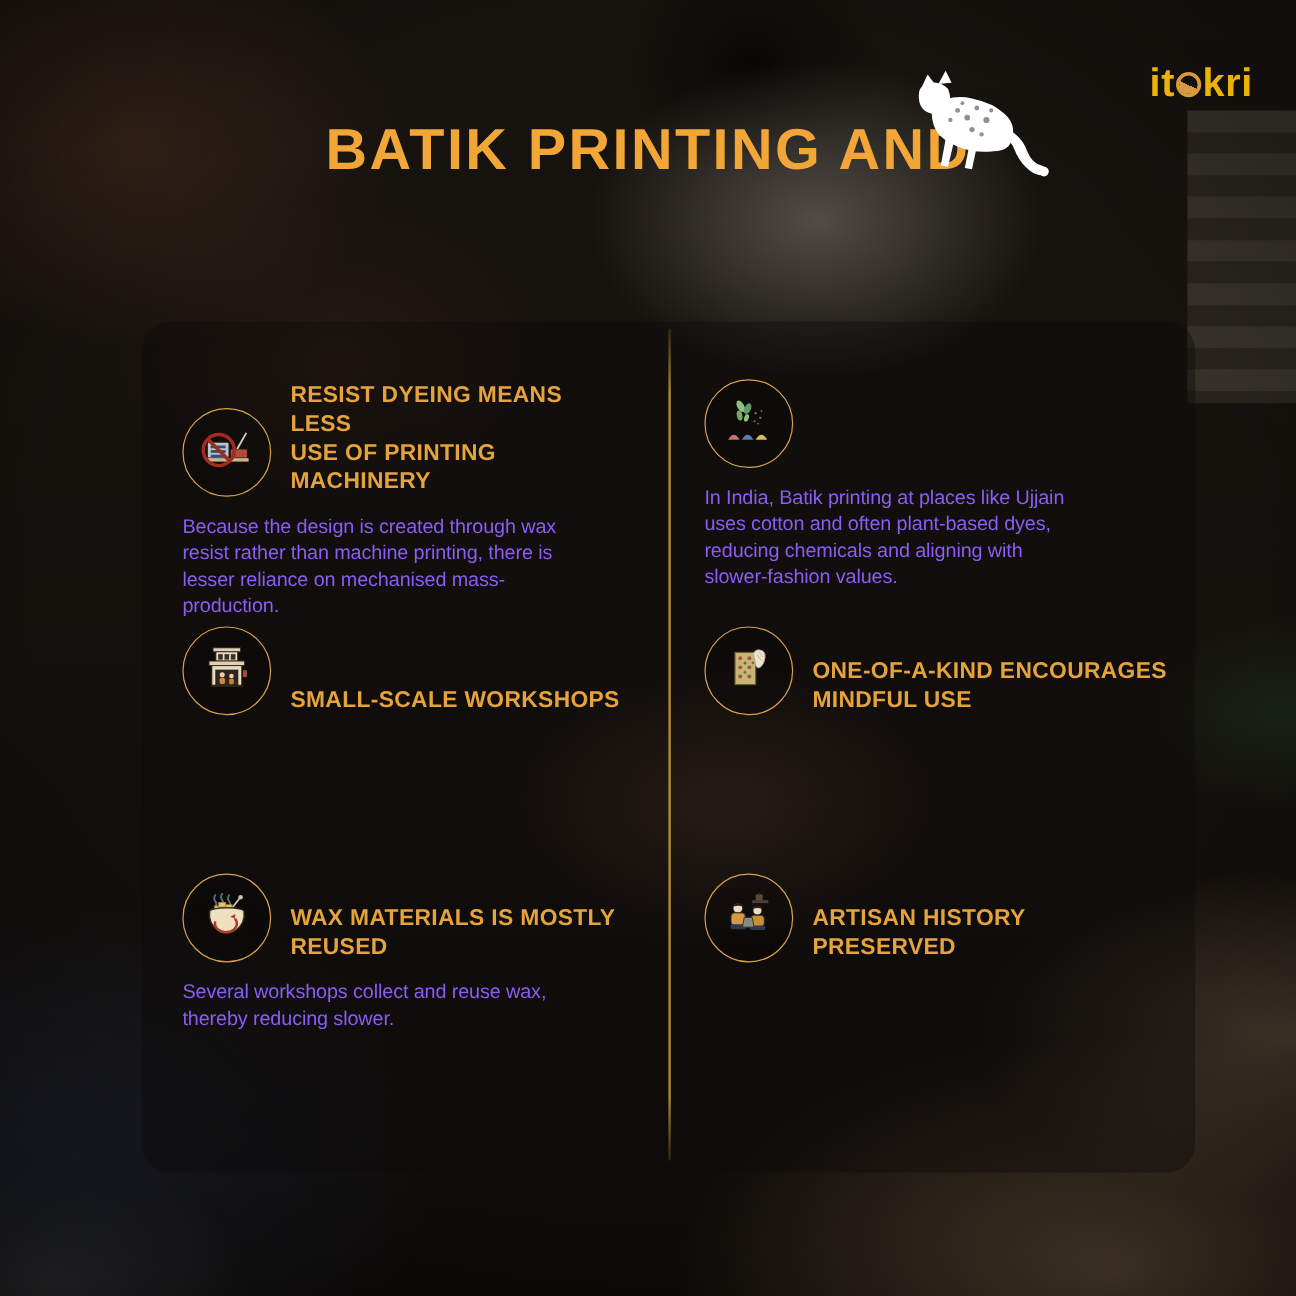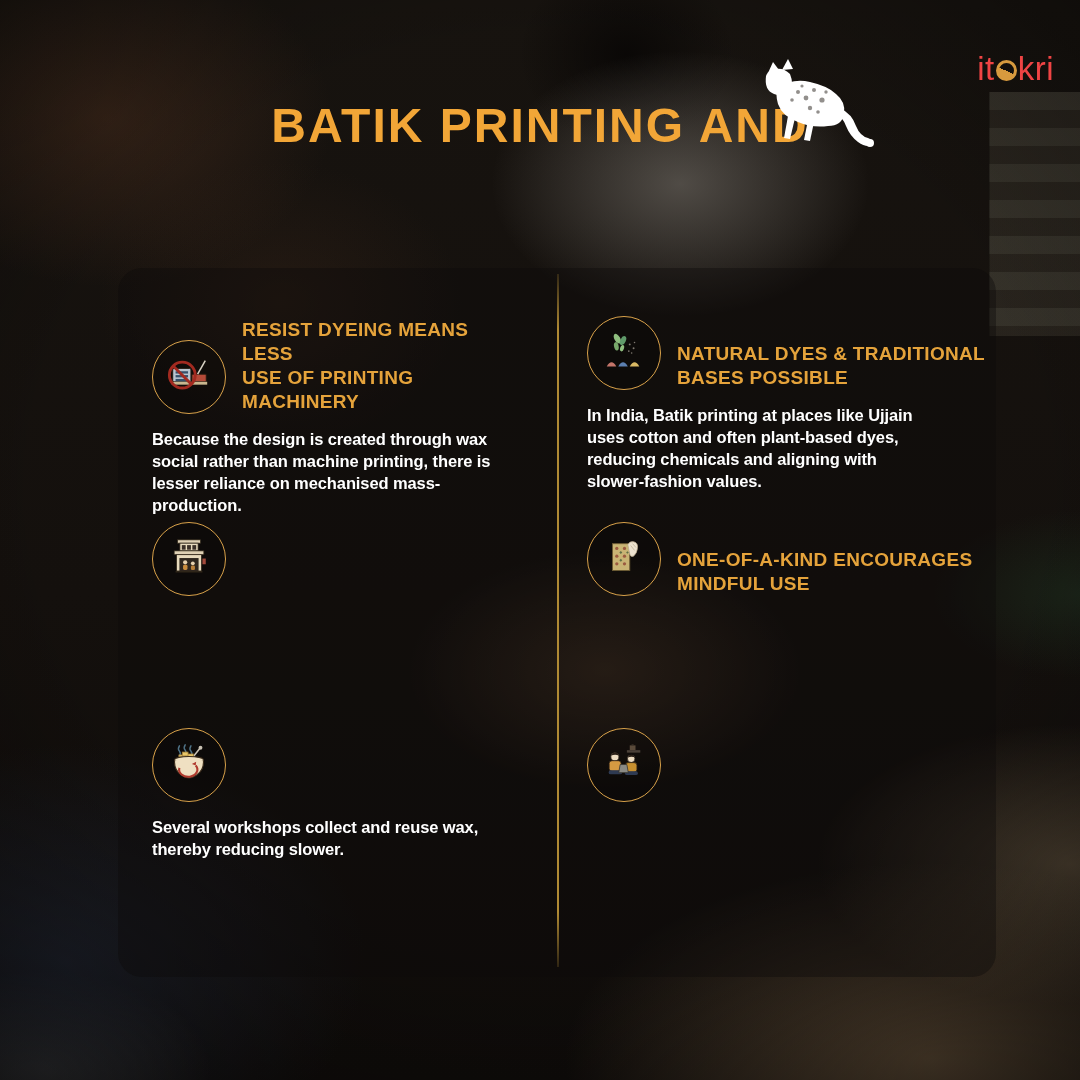--- a/index.html
+++ b/index.html
@@ -28,22 +28,22 @@
     position:absolute;right:0;top:92px;width:90px;height:244px;
     background:
       repeating-linear-gradient(180deg, rgba(200,195,180,0.10) 0 18px, rgba(60,55,48,0.12) 18px 36px),
       rgba(120,110,95,0.16);
     border-left:1px solid rgba(0,0,0,0.25);
   }
   .vignette{position:absolute;inset:0;
     background:radial-gradient(ellipse 900px 800px at 50% 45%, transparent 55%, rgba(0,0,0,0.45) 100%);}
   
   .logo{
-    position:absolute;top:52px;right:26px;
-    font-size:33px;font-weight:normal;color:#ef4444;letter-spacing:0.5px;
+    position:absolute;top:52px;right:36px;
+    font-size:33px;font-weight:bold;color:#eab308;letter-spacing:0.5px;
     display:flex;align-items:center;line-height:1;
   }
   .logo-o{
     display:inline-block;width:15px;height:15px;border:3.5px solid #D79A3E;border-radius:50%;
     margin:0 1px;background:linear-gradient(205deg, transparent 52%, #D79A3E 52%);
     transform:translateY(2px);
   }
   
   .title{
     position:absolute;top:98px;left:0;width:100%;
@@ -72,22 +72,22 @@
     flex:0 0 auto;width:74px;height:74px;border:1.5px solid #D9A24A;border-radius:50%;
     display:flex;align-items:center;justify-content:center;box-sizing:border-box;
     background:rgba(0,0,0,0.18);
   }
   .icon-ring svg{width:46px;height:46px;}
   .cell-heading{
     margin:0;padding-top:2px;color:#E5A33B;font-size:19px;line-height:24px;
     font-weight:bold;letter-spacing:0.3px;white-space:pre-line;
   }
   .cell-body{
-    margin:14px 0 0 0;color:#ffffff;font-size:16.5px;line-height:22px;
-    letter-spacing:-0.1px;white-space:pre-line;font-weight:bold;
+    margin:14px 0 0 0;color:#8b5cf6;font-size:16.5px;line-height:22px;
+    letter-spacing:-0.1px;white-space:pre-line;
   }
 </style>
 </head>
 <body>
 
 <div class="bg"></div>
 <div class="poster"></div>
 <div class="vignette"></div>
 
 <div class="logo">
@@ -141,21 +141,21 @@
             <rect x="6" y="29" width="37" height="3" fill="#c9b68e"></rect>
             <circle cx="17" cy="22" r="13.5" fill="none" stroke="#a22a20" stroke-width="3"></circle>
             <line x1="7.5" y1="12.5" x2="26.5" y2="31.5" stroke="#a22a20" stroke-width="3"></line>
           </svg>
         </div>
         <h3 class="cell-heading">RESIST DYEING MEANS LESS
 USE OF PRINTING
 MACHINERY</h3>
       </div>
       <p class="cell-body">Because the design is created through wax
-social rather than machine printing, there is
+resist rather than machine printing, there is
 lesser reliance on mechanised mass-
 production.</p>
     </div>
 
     <div class="cell">
       <div class="cell-head">
         <div class="icon-ring">
           <svg viewBox="0 0 48 48">
             <ellipse cx="17" cy="9" rx="3" ry="5.5" fill="#8fbf7f" transform="rotate(-30 17 9)"></ellipse>
             <ellipse cx="23" cy="11" rx="2.8" ry="5" fill="#5f9a6a" transform="rotate(25 23 11)"></ellipse>
@@ -166,22 +166,20 @@
                 <circle cx="34" cy="19" r="1"></circle>
                 <circle cx="29" cy="22" r="0.9"></circle>
               <circle cx="35" cy="13" r="0.8"></circle>
                 <circle cx="32" cy="24" r="0.8"></circle>
             </g>
             <path d="M6 38 Q11 29.5 16 38 Z" fill="#c4756a"></path>
             <path d="M18 38 Q23 29.5 28 38 Z" fill="#5b7fb0"></path>
             <path d="M30 38 Q35 29.5 40 38 Z" fill="#d9b964"></path>
           </svg>
         </div>
-        <h3 class="cell-heading">NATURAL DYES &amp; TRADITIONAL
-BASES POSSIBLE</h3>
       </div>
       <p class="cell-body">In India, Batik printing at places like Ujjain
 uses cotton and often plant-based dyes,
 reducing chemicals and aligning with
 slower-fashion values.</p>
     </div>
 
     <div class="cell">
       <div class="cell-head">
         <div class="icon-ring">
@@ -195,20 +193,21 @@
             <rect x="11" y="19.5" width="26" height="17" fill="#e7dabd" stroke="#2f2619" stroke-width="0.8"></rect>
             <rect x="14" y="23" width="20" height="13.5" fill="#2e261e"></rect>
             <circle cx="20" cy="27.5" r="2.2" fill="#e7d2b0"></circle>
             <rect x="17.8" y="30" width="4.6" height="5.5" rx="1.5" fill="#c98c3e"></rect>
             <circle cx="28" cy="28.5" r="2" fill="#e7d2b0"></circle>
             <rect x="26" y="30.8" width="4.2" height="4.8" rx="1.4" fill="#b9803a"></rect>
             <rect x="38" y="23.5" width="3.5" height="6" fill="#a34a3c"></rect>
             <rect x="10" y="36.5" width="28" height="1.6" fill="#2f2619"></rect>
           </svg>
         </div>
+        <h3 class="cell-heading">SMALL-SCALE WORKSHOPS</h3>
       </div>
     </div>
 
     <div class="cell">
       <div class="cell-head">
         <div class="icon-ring">
           <svg viewBox="0 0 48 48">
             <rect x="12" y="8" width="18" height="28" fill="#c9b474" stroke="#6b5a34" stroke-width="1"></rect>
             <g fill="#9a5a40">
               <circle cx="16.5" cy="13" r="1.7"></circle>
@@ -248,20 +247,22 @@
               <rect x="13.5" y="13.5" width="7" height="5"></rect>
               <rect x="21" y="12.5" width="7.5" height="6"></rect>
               <rect x="17" y="10.5" width="6" height="4"></rect>
             </g>
             <ellipse cx="24" cy="18.5" rx="15" ry="3.4" fill="#efe0c2" stroke="#3a2c1c" stroke-width="1.2"></ellipse>
             <path d="M9 19 Q8 29 16 34.5 Q20 37.5 24 37.5 Q28 37.5 32 34.5 Q40 29 39 19" fill="#efe0c2" stroke="#3a2c1c" stroke-width="1.2"></path>
             <path d="M14 27 A 9.5 7.5 0 1 0 31 24.5" fill="none" stroke="#b03a2e" stroke-width="2.2"></path>
             <path d="M31 24.5 L27 23 L31.5 20.5 Z" fill="#b03a2e"></path>
           </svg>
         </div>
+        <h3 class="cell-heading">WAX MATERIALS IS MOSTLY
+REUSED</h3>
       </div>
       <p class="cell-body">Several workshops collect and reuse wax,
 thereby reducing slower.</p>
     </div>
 
     <div class="cell">
       <div class="cell-head">
         <div class="icon-ring">
           <svg viewBox="0 0 48 48">
             <rect x="27" y="8.5" width="14" height="2.6" fill="#4a4038"></rect>
@@ -271,17 +272,19 @@
             <path d="M10.5 14 Q12 10.5 16 11 Q18.5 11.5 18.5 14 Q15 12.5 10.5 14 Z" fill="#2a2018"></path>
             <rect x="8.5" y="19.5" width="12.5" height="11" rx="3" fill="#d59a42" stroke="#2a2018" stroke-width="0.8"></rect>
             <rect x="8" y="29.5" width="14" height="4.2" rx="2" fill="#2e3a52"></rect>
             <circle cx="31.5" cy="17.5" r="3.9" fill="#ecdcc2" stroke="#2a2018" stroke-width="0.8"></circle>
             <path d="M28 16 Q29.5 13 33 13.5 Q35.3 14 35.3 16 Q32 14.8 28 16 Z" fill="#2a2018"></path>
             <rect x="25.5" y="21.5" width="12" height="10" rx="3" fill="#c8902f" stroke="#2a2018" stroke-width="0.8"></rect>
             <rect x="25" y="30.5" width="13.5" height="4" rx="2" fill="#2e3a52"></rect>
             <path d="M20 23.5 L27 23.5 L28.5 32 L18.5 32 Z" fill="#8a8a85" stroke="#33302b" stroke-width="0.8"></path>
           </svg>
         </div>
+        <h3 class="cell-heading">ARTISAN HISTORY
+PRESERVED</h3>
       </div>
     </div>
 
   </div>
 </div>
 
 </body></html>

